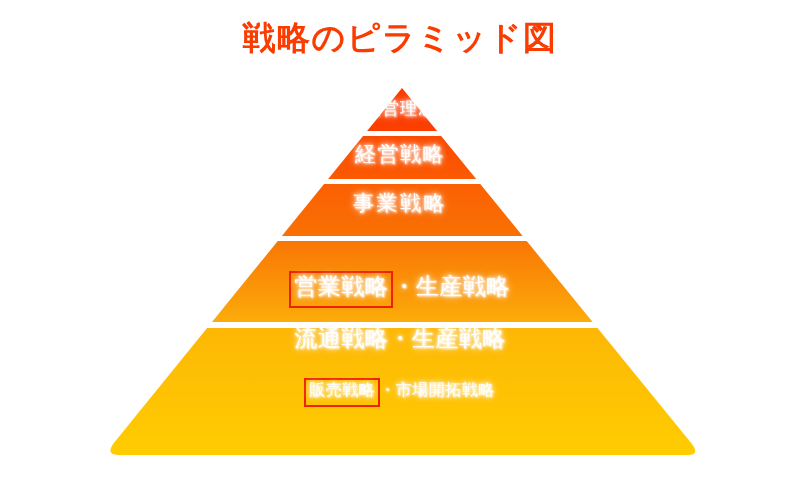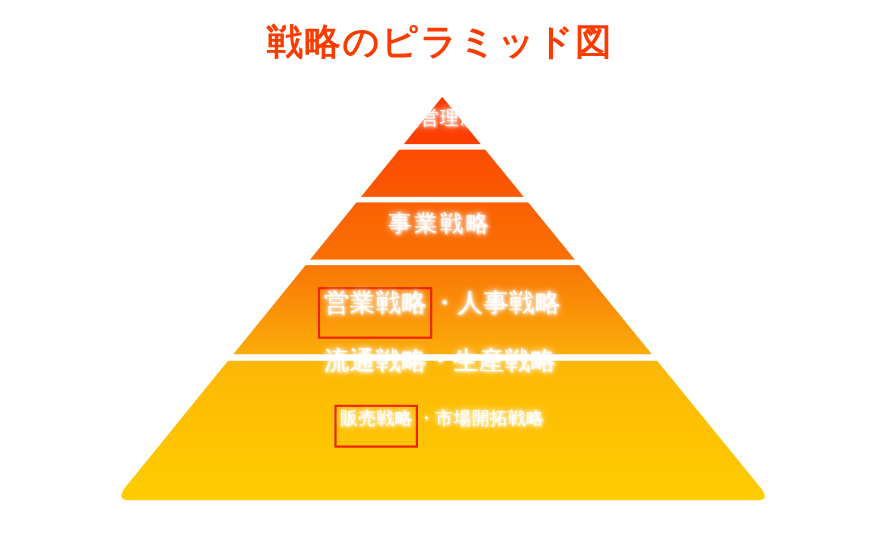--- a/index.html
+++ b/index.html
@@ -81,22 +81,22 @@
   #label-tier-1 { top: 99px;  font-size: 17px; letter-spacing: 1px; }
   #label-tier-2 { top: 143px; font-size: 21px; letter-spacing: 1.5px; }
   #label-tier-3 { top: 192px; font-size: 21px; letter-spacing: 2.5px; }
   #label-tier-4 { top: 253px; font-size: 23px; letter-spacing: 0.5px; }
   #label-tier-5 { top: 360px; font-size: 16px; letter-spacing: 0.5px; }
 
   
   .highlight-box {
     display: inline-block;
     border: 2px solid #ee2200;
-    padding: 1px 3px 16px 3px;
-    margin: 8px -1px;
+    padding: 1px 3px 6px 3px;
+    margin: 18px -1px;
     box-sizing: border-box;
   }
 </style>
 </head>
 <body style="background: rgb(255, 255, 255);">
 
 <div id="diagram-root">
 
   <div id="chart-title" style="color: rgb(250, 60, 0);">戦略のピラミッド図</div>
 
@@ -140,28 +140,31 @@
         <rect id="tier-band-3" x="0" y="184" width="800" height="52" fill="url(#grad-tier-3)"></rect>
         <rect id="tier-band-4" x="0" y="241" width="800" height="81" fill="url(#grad-tier-4)"></rect>
         <rect id="tier-band-5" x="0" y="328" width="800" height="130" fill="url(#grad-tier-5)"></rect>
       </g>
     </svg>
 
     <div class="tier-label glow" id="label-tier-1">
       <span class="line">経営理念</span>
     </div>
 
+    <div class="tier-label glow" id="label-tier-2">
+      <span class="line">経営戦略</span>
+    </div>
 
     <div class="tier-label glow" id="label-tier-3">
       <span class="line">事業戦略</span>
     </div>
 
     <div class="tier-label glow" id="label-tier-4">
       <span class="line">
-        <span class="highlight-box" style="border-color: rgb(238, 34, 0);">営業戦略</span><span>・人事戦略</span>
+        <span class="highlight-box" style="border-color: rgb(238, 34, 0);">営業戦略</span><span>・生産戦略</span>
       </span>
       <span class="line">流通戦略・生産戦略</span>
     </div>
 
     <div class="tier-label glow" id="label-tier-5">
       <span class="line">
         <span class="highlight-box" style="border-color: rgb(238, 34, 0);">販売戦略</span><span>・市場開拓戦略</span>
       </span>
     </div>
 

